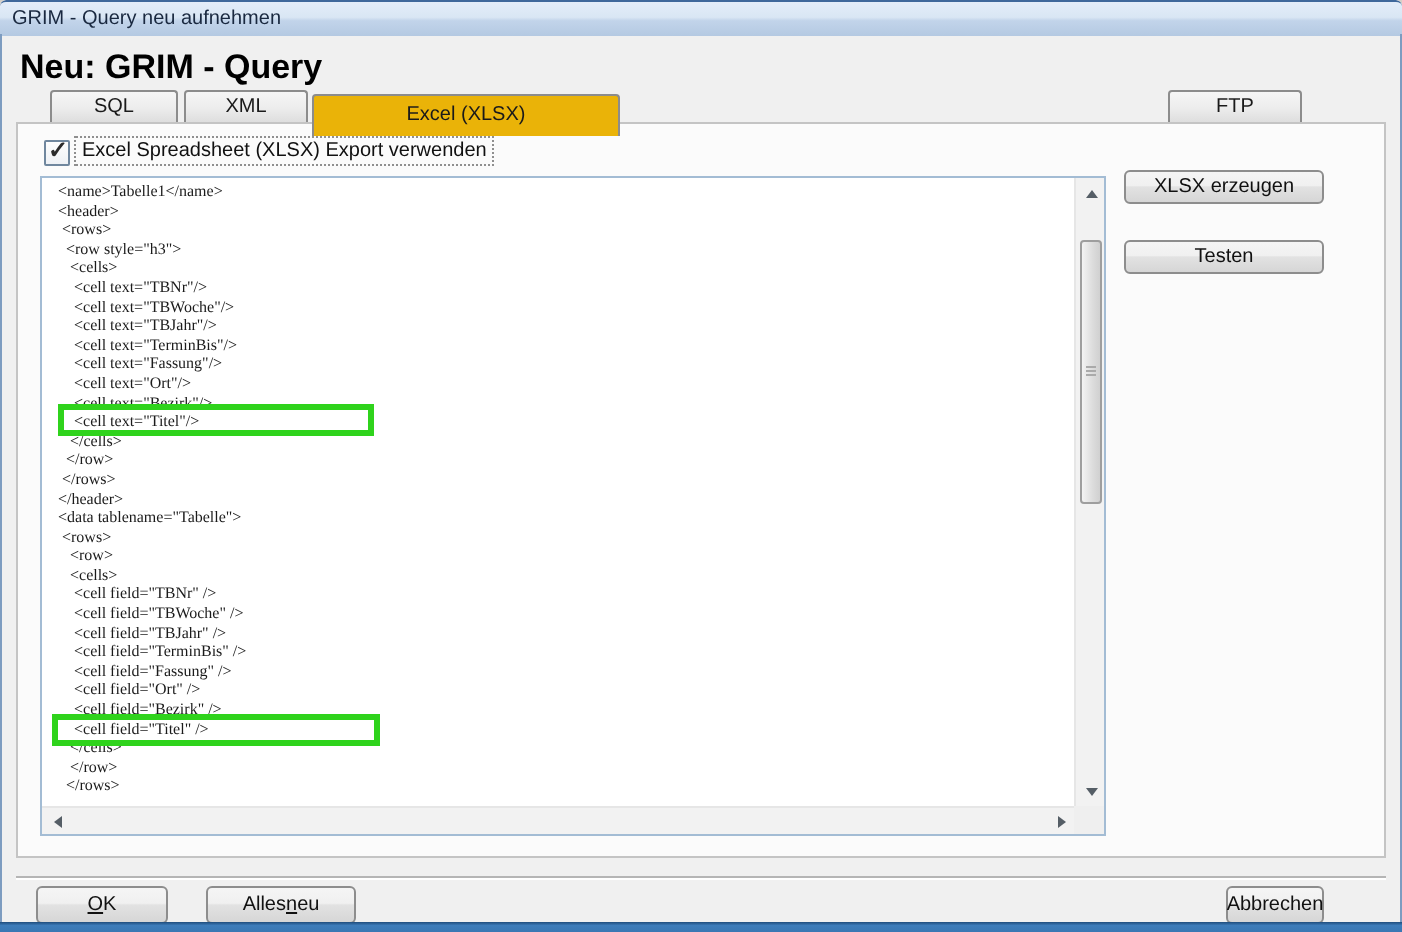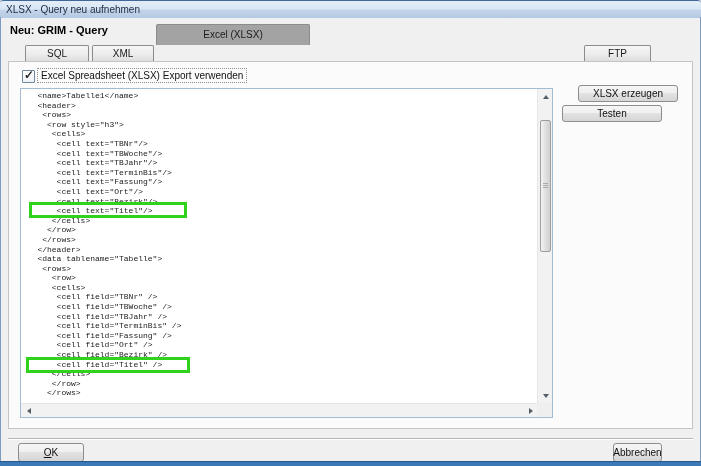--- a/index.html
+++ b/index.html
@@ -16,30 +16,30 @@
     border-top:1px solid #3f689b; border-radius:3px 3px 0 0;
   }
   .titlebar span { display:block; padding-left:6px; line-height:17px; font-size:10px; color:#1a2940; }
   .side-border { position:absolute; top:17px; width:1px; height:449px; background:#7d9cc0; z-index:50; }
   .side-border.l { left:0; } .side-border.r { left:700px; }
   .bottom-edge {
     position:absolute; left:0; top:461px; width:701px; height:5px;
     background:linear-gradient(#1f4d7d, #3d7cba 35%, #3a77b3 100%); z-index:51;
   }
   
-  .heading { position:absolute; left:10px; top:24px; font-size:11px; font-weight:bold; color:#000; }
+  .heading { position:absolute; left:10px; top:24px; font-size:17px; font-weight:bold; color:#000; }
   
   .tab {
     position:absolute; top:45px; height:16px;
     background:linear-gradient(#f6f6f6, #ececec 55%, #dedede 100%);
     border:1px solid #8c8c8c; border-bottom:none; border-radius:2px 2px 0 0;
     display:flex; align-items:center; justify-content:center;
     font-size:10px; color:#1a1a1a; z-index:2; cursor:default;
   }
-  .tab.active { top:24px; height:21px; background:#a3a3a3; z-index:4; padding-bottom:2px; }
+  .tab.active { top:47px; height:21px; background:#eab308; z-index:4; padding-bottom:2px; }
   .tab-sql { left:25px; width:64px; }
   .tab-xml { left:92px; width:62px; }
   .tab-excel { left:156px; width:154px; }
   .tab-reporting { left:312px; width:103px; }
   .tab-filterung { left:417px; width:90px; }
   .tab-email { left:509px; width:73px;margin-top:39px; }
   .tab-ftp { left:584px; width:67px; }
   
   .tab-panel {
     position:absolute; left:8px; top:61px; width:685px; height:368px;
@@ -58,21 +58,21 @@
     position:absolute; left:37px; top:68px; z-index:5;
     font-size:10px; color:#111; padding:1px 3px; border:1px dotted #8f8f8f;
   }
   
   .code-box {
     position:absolute; left:20px; top:88px; width:533px; height:330px; z-index:5;
     background:#fff; border:1px solid #a3bcd4;
   }
   .code {
     position:absolute; left:0; top:0; right:15px; bottom:14px; margin:0; overflow:hidden;
-    padding:2px 0 0 2px; font-family:Liberation Mono, monospace;
+    padding:2px 0 0 2px; font-family:Liberation Serif, serif;
     font-size:8px; line-height:9.6px; color:#1b1b1b; white-space:pre;
   }
   .vscroll {
     position:absolute; top:0; right:0; width:15px; height:314px;
     background:#f2f2f2; border-left:1px solid #e6e6e6;
   }
   .hscroll {
     position:absolute; left:0; bottom:0; height:14px; width:517px;
     background:#f2f2f2; border-top:1px solid #e6e6e6;
   }
@@ -101,36 +101,36 @@
   .hl1 { left:29px; top:202px; width:158px; height:16px; }
   .hl2 { left:26px; top:357px; width:164px; height:16px; }
   
   .btn {
     position:absolute; z-index:6;
     background:linear-gradient(#f5f5f5, #f0f0f0 45%, #e2e2e2 50%, #d6d6d6 100%);
     border:1px solid #8d8d8d; border-radius:3px;
     font-family:"Liberation Sans", sans-serif; font-size:10px; color:#111;
     display:flex; align-items:center; justify-content:center; padding:0;
   }
-  .btn-xlsx   { left:562px; top:85px;  width:100px; height:17px;margin-left:16px; }
-  .btn-testen { left:562px; top:105px; width:100px; height:17px; }
+  .btn-xlsx   { left:562px; top:85px;  width:100px; height:17px; }
+  .btn-testen { left:562px; top:120px; width:100px; height:17px; }
   .separator { position:absolute; left:8px; top:438px; width:685px; height:2px;
                background:linear-gradient(#b5b5b5 0 50%, #ffffff 50% 100%); }
   .btn-ok        { left:18px;  top:443px; width:66px; height:19px; }
   .btn-allesneu  { left:103px; top:443px; width:75px; height:19px; }
   .btn-abbrechen { left:613px; top:443px; width:49px; height:19px; }
   .mn { text-decoration:underline; }
 </style>
 </head>
 <body>
 
 <div class="window">
 
   <div class="titlebar">
-    <span>XLSX - Query neu aufnehmen</span>
+    <span>GRIM - Query neu aufnehmen</span>
   </div>
   <div class="side-border l"></div>
   <div class="side-border r"></div>
 
   <div class="heading">Neu: GRIM - Query</div>
 
   <div class="tab tab-sql">SQL</div>
   <div class="tab tab-xml">XML</div>
   <div class="tab tab-excel active">Excel (XLSX)</div>
   <div class="tab tab-email">E-Mail</div>
@@ -200,16 +200,21 @@
   <button class="btn btn-xlsx">XLSX erzeugen</button>
   <button class="btn btn-testen">Testen</button>
 
   <div class="separator"></div>
 
   <button class="btn btn-ok">
       <span></span>
       <span class="mn">O</span>
       <span>K</span>
     </button>
+  <button class="btn btn-allesneu">
+      <span>Alles </span>
+      <span class="mn">n</span>
+      <span>eu</span>
+    </button>
   <button class="btn btn-abbrechen">Abbrechen</button>
 
   <div class="bottom-edge"></div>
 </div>
 
 </body></html>

